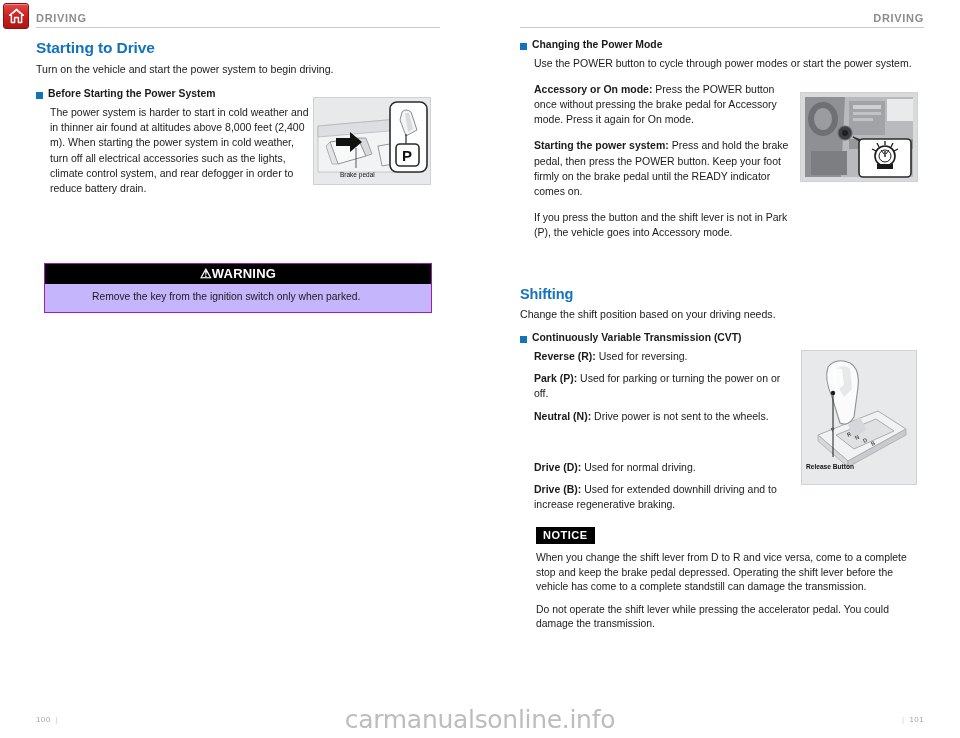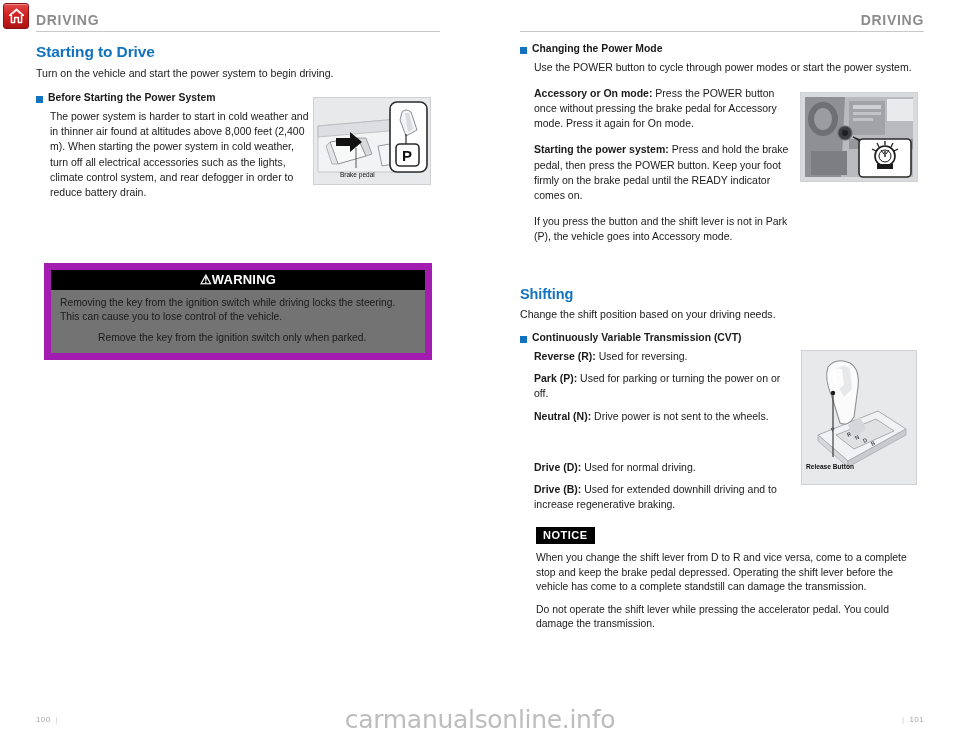--- a/index.html
+++ b/index.html
@@ -33,21 +33,21 @@
     position: absolute;
     top: 12px;
     width: 404px;
   }
   .col-left  { left: 36px; }
   .col-right { left: 520px; }
 
   .hdr-row {
     display: flex;
     align-items: baseline;
-    font-size: 14px;
+    font-size: 11px;
     font-weight: bold;
     letter-spacing: .7px;
     color: #8c8c8c;
     padding-bottom: 3px;
   }
   .hdr-row.right { justify-content: flex-end; }
   .hdr-rule { border-top: 1px solid #c9c9c9; margin-bottom: 11px; }
   .hdr-rule.right { border-top: 1px solid #c9c9c9; }
 
   h1.sec-title {
@@ -86,22 +86,22 @@
     font-size: 10.5px;
     line-height: 1.44;
     margin: 0 0 11px 0;
   }
   p.body.tight { margin-bottom: 7px; }
   p.body b { font-weight: bold; }
 
   
   .warn-box {
     position: absolute;
-    border: 7px solid #a21caf;
-    background: #737373;
+    border: 1px solid #a21caf;
+    background: #c4b5fd;
   }
   .warn-bar {
     background: #000;
     color: #fff;
     text-align: center;
     font-weight: bold;
     font-size: 13px;
     letter-spacing: .2px;
     padding: 2px 0 3px 0;
   }
@@ -219,21 +219,20 @@
       <rect x="82" y="46" width="23" height="22" rx="4" ry="4" fill="#ffffff" stroke="#2b2b2b" stroke-width="1.6"></rect>
       <text x="88" y="63" font-family="Liberation Sans, sans-serif" font-size="15" font-weight="bold" fill="#111">P</text>
     </svg>
   </div>
 
   <div class="warn-box" style="left:44px; top:263px; width:388px;">
     <div class="warn-bar">
       <span>⚠</span><span>WARNING</span>
     </div>
     <div class="warn-body">
-      <p>Removing the key from the ignition switch while driving locks the steering. This can cause you to lose control of the vehicle.</p>
       <p>Remove the key from the ignition switch only when parked.</p>
     </div>
   </div>
 
   <div class="col col-right">
     <div class="hdr-row right">DRIVING</div>
     <div class="hdr-rule right"></div>
 
     <div class="sub-head">
       <span class="bullet-sq"></span>

